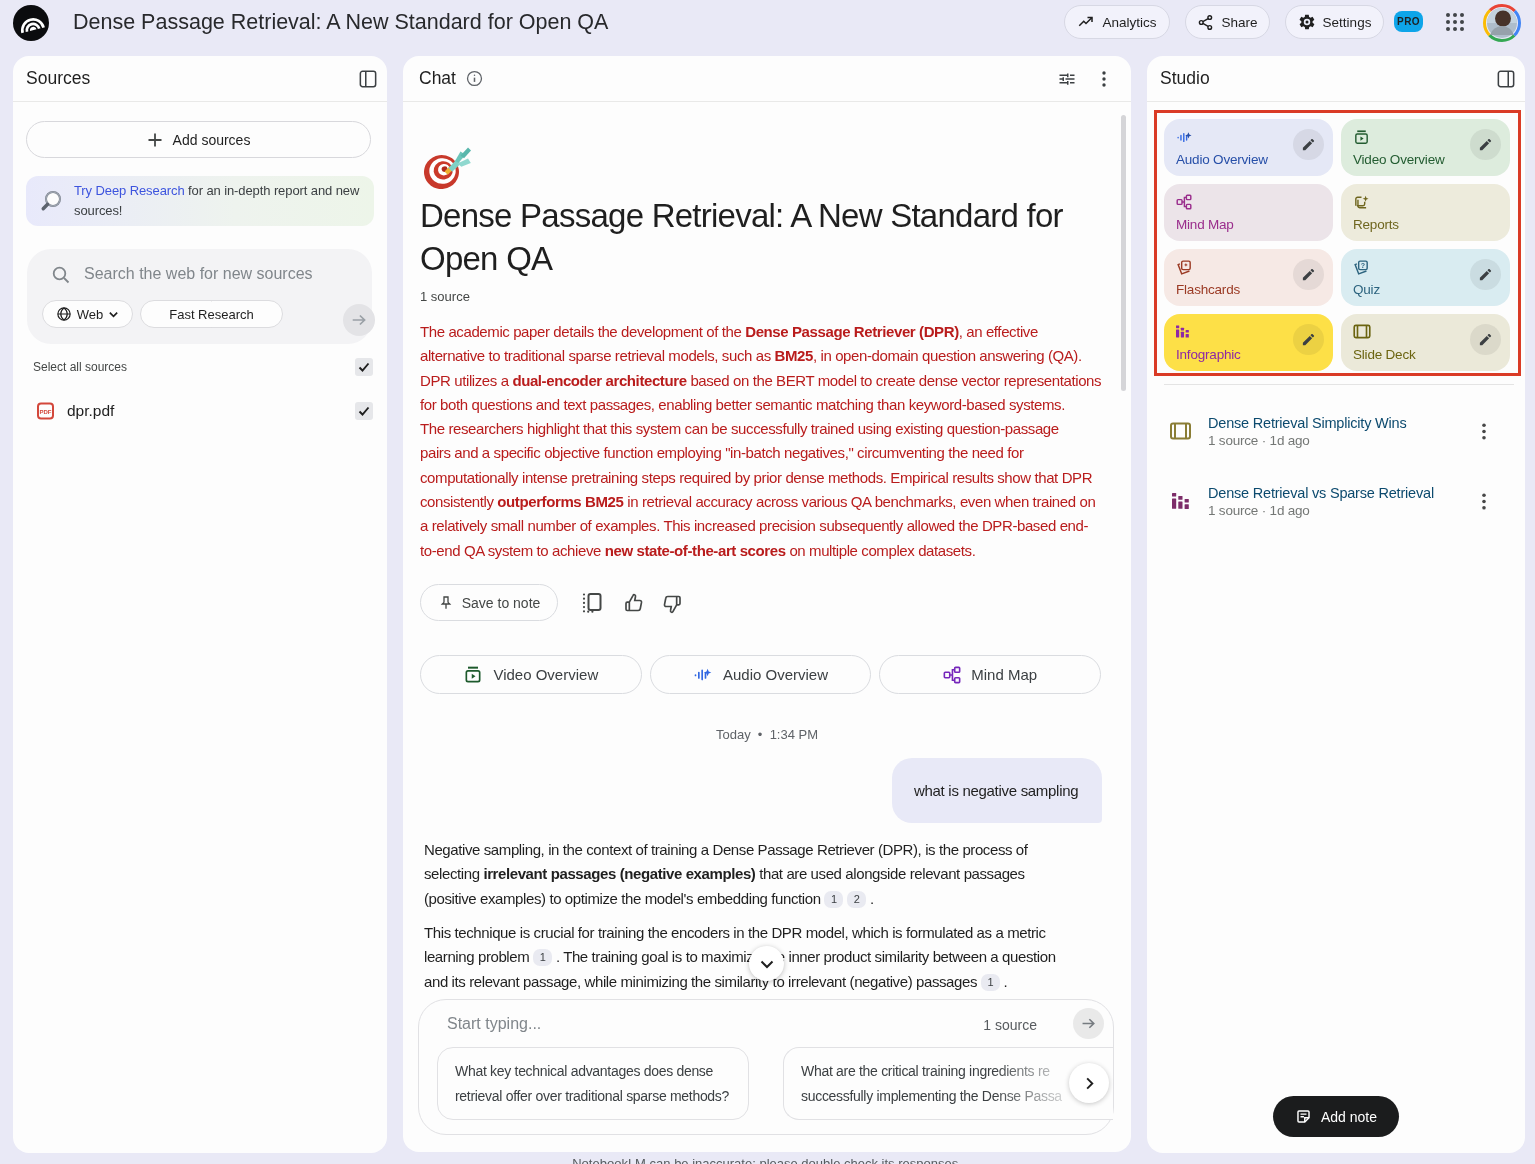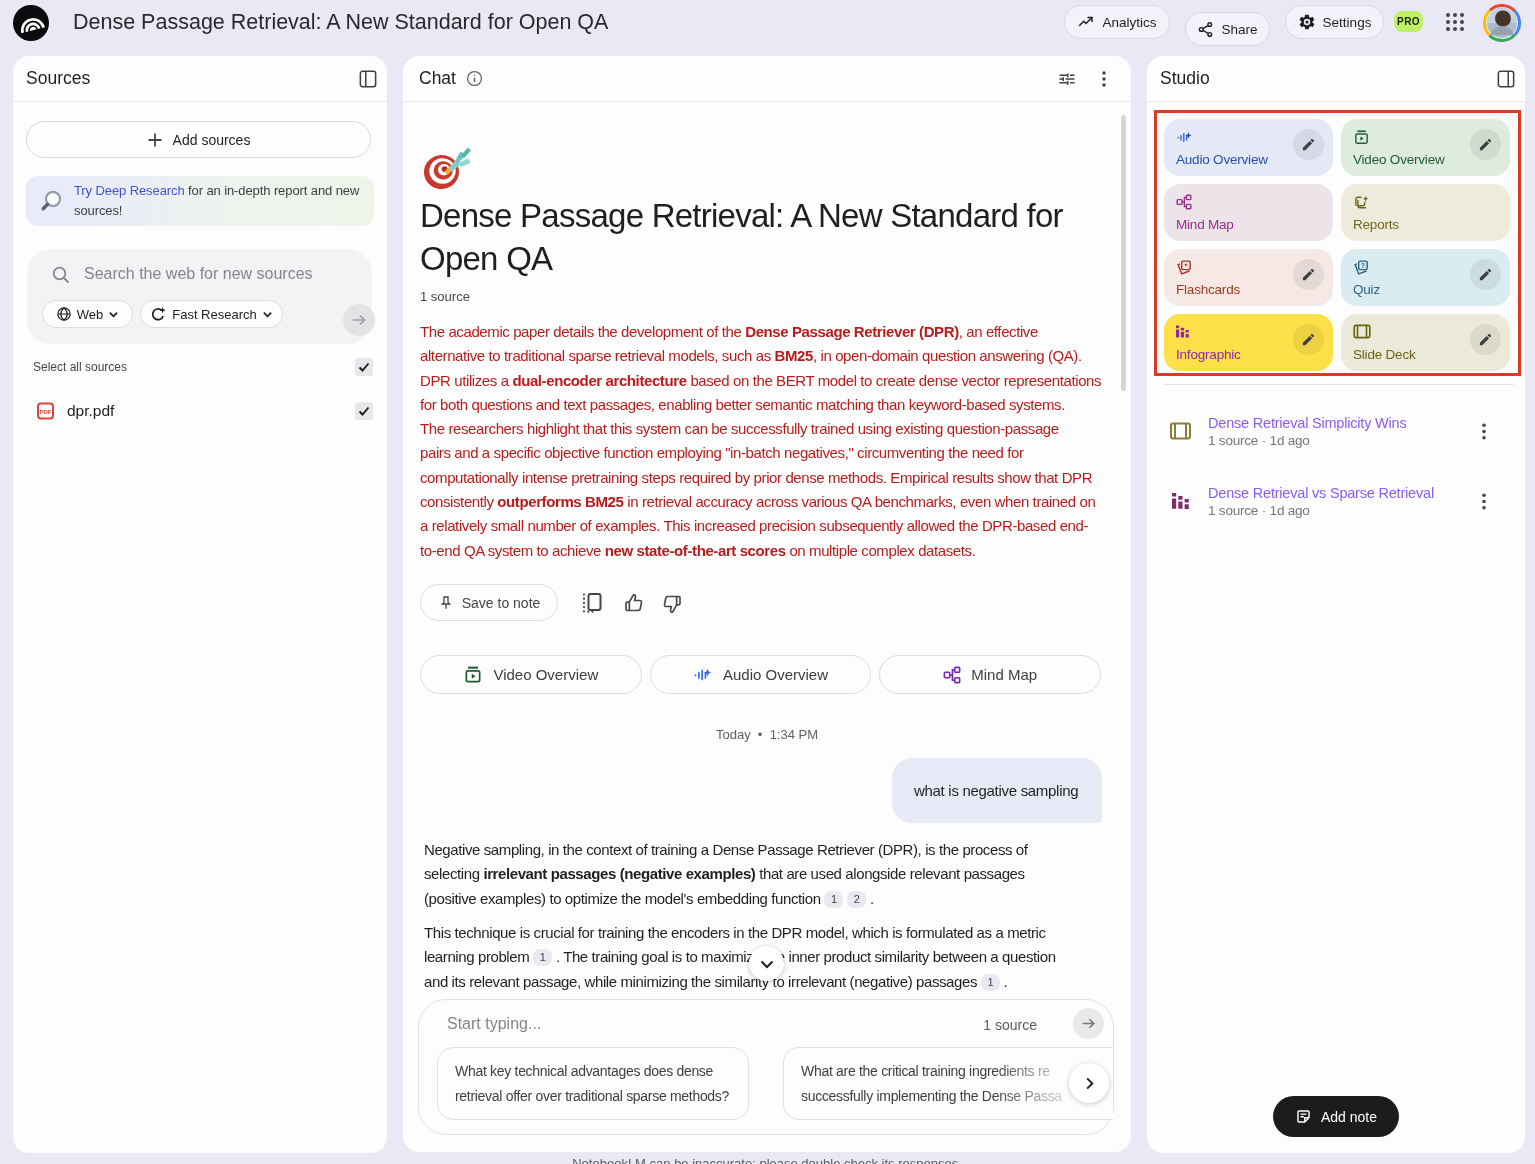--- a/index.html
+++ b/index.html
@@ -10,21 +10,21 @@
 .phead { height:46px; display:flex; align-items:center; padding:0 10px 0 13px; border-bottom:1px solid #e9e9e8; }
 .phead .ttl { font-size:17.5px; color:#1f1f1f; flex:1; letter-spacing:0; }
 svg { display:block; }
 .hbtn { display:inline-flex; align-items:center; justify-content:center; gap:7px; height:34px; border:1px solid #d7d8e4; border-radius:18px; font-size:13.5px; font-weight:500; color:#1f1f1f; background:rgba(252,252,255,.5); }
 .cit { display:inline-block; width:19px; height:17px; background:#e9eaf1; border-radius:7px; font-size:11px; color:#3c4043; text-align:center; line-height:17px; vertical-align:1px; }
 .tile { position:absolute; width:169px; height:57px; border-radius:16px; }
 .tile .ic { position:absolute; left:12px; top:10px; }
 .tile .lb { position:absolute; left:12px; bottom:9px; font-size:13.5px; letter-spacing:-0.2px; font-weight:500; }
 .tile .pen { position:absolute; right:9px; top:10px; width:31px; height:31px; border-radius:50%; background:rgba(31,31,31,.075); display:flex; align-items:center; justify-content:center; }
 .sitem { position:absolute; left:22px; width:317px; height:56px; display:flex; align-items:center; gap:16px; }
-.sitem .t1 { font-size:14.5px; letter-spacing:-0.2px; font-weight:500; color:#8b5cf6; line-height:20px; }
+.sitem .t1 { font-size:14.5px; letter-spacing:-0.2px; font-weight:500; color:#0c4a6e; line-height:20px; }
 .sitem .t2 { font-size:13.5px; letter-spacing:-0.2px; color:#747775; line-height:16px; }
 </style>
 </head>
 <body>
 
 <div class="abs" style="left:13px; top:5px; width:36px; height:36px;">
 <svg width="36" height="36" viewBox="0 0 36 36">
 <circle cx="18" cy="18" r="18" fill="#0b0c0e"></circle>
 <g transform="rotate(-14 18 18)">
 <path d="M7.5 25.5 a10.8 10.8 0 0 1 21.6 0" fill="none" stroke="#fff" stroke-width="2.7"></path>
@@ -35,38 +35,38 @@
 </div>
 <div class="abs" style="left:73px; top:10px; font-size:21.5px; color:#28292c;">Dense Passage Retrieval: A New Standard for Open QA</div>
 
 <div class="abs hbtn" style="left:1064px; top:5px; width:106px;">
 <svg width="18" height="18" viewBox="0 0 24 24" fill="none" stroke="#1f1f1f" stroke-width="2">
       <path d="M3 17 l6 -6 3 3 8 -8"></path>
       <path d="M14 6 h6 v6"></path>
     </svg>
 Analytics
 </div>
-<div class="abs hbtn" style="left:1185px; top:5px; width:85px;margin-top:7px;">
+<div class="abs hbtn" style="left:1185px; top:5px; width:85px;">
 <svg width="17" height="17" viewBox="0 0 24 24" fill="none" stroke="#1f1f1f" stroke-width="2">
       <circle cx="18" cy="5" r="2.6"></circle>
       <circle cx="6" cy="12" r="2.6"></circle>
       <circle cx="18" cy="19" r="2.6"></circle>
       <path d="M8.3 10.7 L15.7 6.4 M8.3 13.3 L15.7 17.6"></path>
     </svg>
 Share
 </div>
 <div class="abs hbtn" style="left:1285px; top:5px; width:99px;">
 <svg width="18" height="18" viewBox="0 0 24 24" fill="#1f1f1f">
       <path d="M19.4 13c0-.3.1-.6.1-1s0-.7-.1-1l2.1-1.6c.2-.2.2-.4.1-.6l-2-3.4c-.1-.2-.4-.3-.6-.2l-2.5 1c-.5-.4-1.1-.7-1.7-1l-.4-2.6c0-.2-.2-.4-.5-.4h-4c-.2 0-.4.2-.5.4l-.4 2.6c-.6.2-1.1.6-1.7 1l-2.5-1c-.2-.1-.5 0-.6.2l-2 3.4c-.1.2-.1.5.1.6L4.5 11c0 .3-.1.6-.1 1s0 .7.1 1l-2.1 1.6c-.2.2-.2.4-.1.6l2 3.4c.1.2.4.3.6.2l2.5-1c.5.4 1.1.7 1.7 1l.4 2.6c0 .2.2.4.5.4h4c.2 0 .4-.2.5-.4l.4-2.6c.6-.2 1.1-.6 1.7-1l2.5 1c.2.1.5 0 .6-.2l2-3.4c.1-.2.1-.5-.1-.6L19.4 13z"></path>
       <circle cx="12" cy="12" r="4.3" fill="#eceef9"></circle>
       <circle cx="12" cy="12" r="2" fill="#1f1f1f"></circle>
     </svg>
 Settings
 </div>
-<div class="abs" style="left:1394px; top:11px; width:29px; height:21px; background:#bef264; border-radius:8px; display:flex; align-items:center; justify-content:center; font-size:10px; font-weight:700; letter-spacing:.4px; color:#1f1f1f;">PRO</div>
+<div class="abs" style="left:1394px; top:11px; width:29px; height:21px; background:#0ea5e9; border-radius:8px; display:flex; align-items:center; justify-content:center; font-size:10px; font-weight:700; letter-spacing:.4px; color:#1f1f1f;">PRO</div>
 <div class="abs" style="left:1446px; top:13px;">
 <svg width="18" height="18" viewBox="0 0 18 18" fill="#414549">
       <circle cx="2" cy="2" r="2"></circle>
       <circle cx="9" cy="2" r="2"></circle>
       <circle cx="16" cy="2" r="2"></circle>
       <circle cx="2" cy="9" r="2"></circle>
       <circle cx="9" cy="9" r="2"></circle>
       <circle cx="16" cy="9" r="2"></circle>
       <circle cx="2" cy="16" r="2"></circle>
       <circle cx="9" cy="16" r="2"></circle>
@@ -117,21 +117,21 @@
     <div class="abs" style="left:15px; top:51px; width:91px; height:28px; background:#fdfdfd; border:1px solid #dcdcdf; border-radius:15px; display:flex; align-items:center; justify-content:center; gap:5px;">
       <svg width="16" height="16" viewBox="0 0 24 24" fill="none" stroke="#1f1f1f" stroke-width="1.8">
           <circle cx="12" cy="12" r="9.2"></circle>
           <path d="M2.8 12 h18.4 M12 2.8 c-6.5 5.5 -6.5 12.9 0 18.4 M12 2.8 c6.5 5.5 6.5 12.9 0 18.4"></path>
         </svg>
       <span style="font-size:13px; font-weight:500; color:#1f1f1f;">Web</span>
       <svg width="11" height="11" viewBox="0 0 12 12" fill="none" stroke="#1f1f1f" stroke-width="1.8">
           <path d="M2 4 l4 4 4-4"></path>
         </svg>
     </div>
-    <div class="abs" style="left:113px; top:51px; width:143px; height:28px; background:#fdfdfd; border:1px solid #dcdcdf; border-radius:15px; display:flex; align-items:center; justify-content:center; gap:5px;">
+    <div class="abs" style="left:113px; top:51px; width:143px; height:28px; background:#fdfdfd; border:1px solid #dcdcdf; border-radius:15px; display:flex; align-items:center; justify-content:center; gap:5px;flex-direction:column;">
       <svg width="17" height="17" viewBox="0 0 20 20" fill="none" stroke="#1f1f1f" stroke-width="2">
           <path d="M13.8 5.2 A6.3 6.3 0 1 0 15.5 11.7"></path>
           <path d="M14.8 1.2 l1 2.7 2.7 1 -2.7 1 -1 2.7 -1 -2.7 -2.7 -1 2.7 -1 z" fill="#1f1f1f" stroke="none"></path>
         </svg>
       <span style="font-size:13px; font-weight:500; color:#1f1f1f;">Fast Research</span>
       <svg width="11" height="11" viewBox="0 0 12 12" fill="none" stroke="#1f1f1f" stroke-width="1.8">
           <path d="M2 4 l4 4 4-4"></path>
         </svg>
     </div>
     <div class="abs" style="left:316px; top:55px; width:32px; height:32px; border-radius:50%; background:#e3e3e6; display:flex; align-items:center; justify-content:center;">

